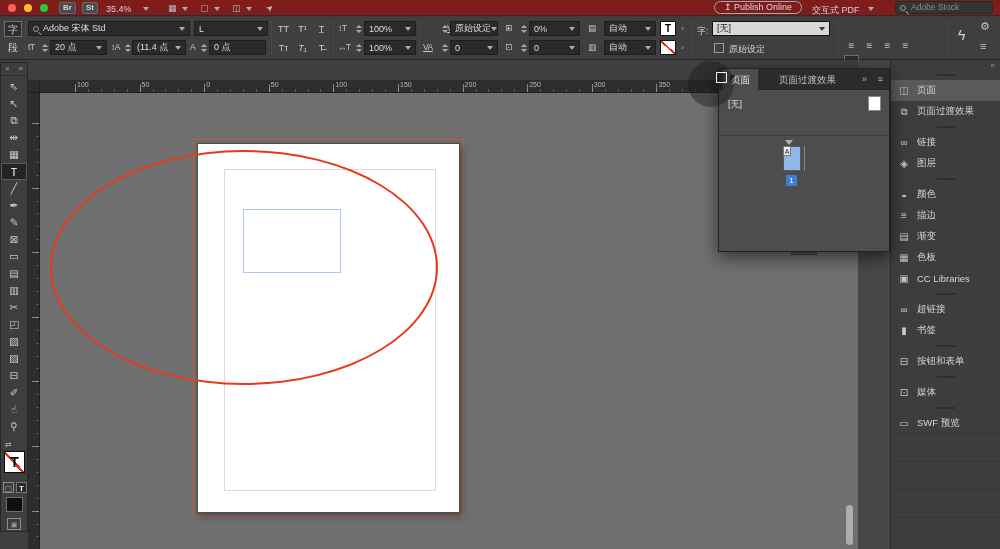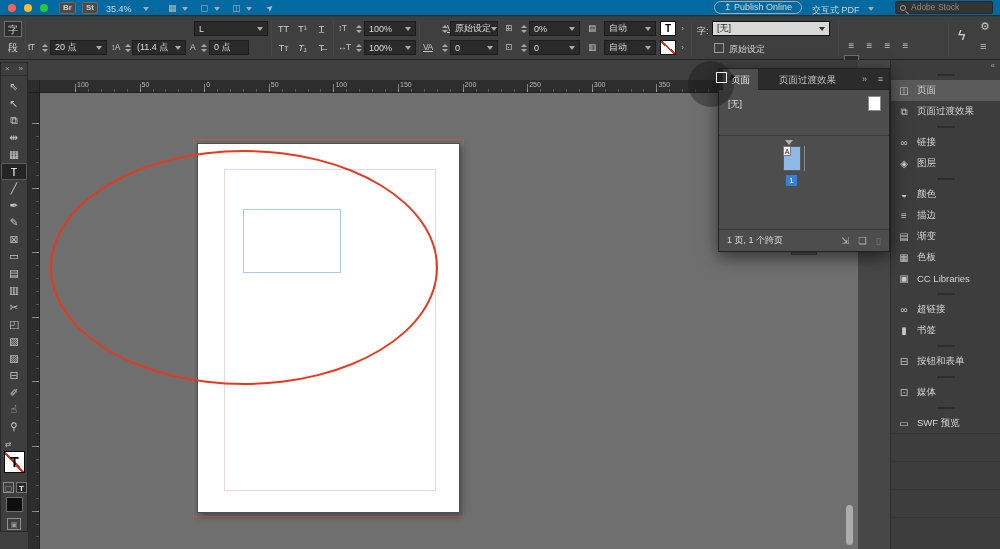--- a/index.html
+++ b/index.html
@@ -1,21 +1,21 @@
 <!DOCTYPE html>
 <html><head>
 <meta charset="utf-8">
 <style>
   * { margin:0; padding:0; box-sizing:border-box; }
   html,body { width:1000px; height:549px; overflow:hidden; background:#3a3a3a;
     font-family:"Liberation Sans","DejaVu Sans",sans-serif; -webkit-font-smoothing:antialiased; }
   #app { position:relative; width:1000px; height:549px; }
 
   
-  .titlebar { position:absolute; left:0; top:0; width:1000px; height:16px; background:#0369a1;
+  .titlebar { position:absolute; left:0; top:0; width:1000px; height:16px; background:#7f1d1d;
     border-bottom:1px solid #2c2c2c; }
   .tl { position:absolute; top:4px; width:8px; height:8px; border-radius:50%; }
   .badge { position:absolute; top:2px; height:12px; padding:0 3px; background:#4a4a4a; border:1px solid #6a6a6a;
     border-radius:2px; color:#cfcfcf; font-size:8px; line-height:10px; font-weight:bold; }
   .tb-text { position:absolute; color:#d4d4d4; font-size:9px; top:4px; }
   .tb-ic { position:absolute; top:3px; color:#b9b9b9; font-size:9px; }
   .caret { display:inline-block; width:0; height:0; border-left:3px solid transparent;
     border-right:3px solid transparent; border-top:4px solid #ababab; vertical-align:middle; }
   .tb-caret { position:absolute; top:7px; }
   .app-title { position:absolute; left:0; right:0; text-align:center; top:4px; color:#c9c9c9; font-size:9px; }
@@ -175,20 +175,25 @@
       <span class="mag" style="left:4px;top:3px;"></span>
       <span>Adobe Stock</span>
     </div>
   </div>
 
   <div class="cpanel">
     <div class="modebtn selected" style="left:4px;top:4px;">字</div>
     <div class="modebtn" style="left:4px;top:23px;">段</div>
     <div class="vdiv" style="left:25px;"></div>
 
+    <div class="cfield" style="left:28px;top:4px;width:162px;">
+      <span class="mag" style="position:relative;left:0;top:0;margin-right:4px;flex:none;"></span>
+      <span>Adobe 宋体 Std</span>
+        <span class="caret"></span>
+    </div>
     <div class="cfield" style="left:194px;top:4px;width:74px;">
       <span>L</span>
         <span class="caret"></span>
     </div>
 
     <span class="cic" style="left:28px;top:23px;">tT</span>
     <span class="stp" style="left:41px;top:23px;">
         <i class="u"></i>
         <i class="d"></i>
       </span>
@@ -203,21 +208,21 @@
       </span>
     <div class="cfield" style="left:132px;top:23px;width:54px;">
       <span>(11.4 点</span>
         <span class="caret"></span>
     </div>
     <span class="cic" style="left:190px;top:23px;">A</span>
     <span class="stp" style="left:200px;top:23px;">
         <i class="u"></i>
         <i class="d"></i>
       </span>
-    <div class="cfield" style="left:209px;top:23px;width:40px;">
+    <div class="cfield" style="left:209px;top:23px;width:57px;">
       <span>0 点</span>
     </div>
     <div class="vdiv" style="left:271px;"></div>
 
     <div class="stybtn" style="left:275px;top:4px;">TT</div>
     <div class="stybtn" style="left:294px;top:4px;">T¹</div>
     <div class="stybtn" style="left:313px;top:4px;">T̲</div>
     <div class="stybtn" style="left:275px;top:23px;">Tт</div>
     <div class="stybtn" style="left:294px;top:23px;font-style:italic;">T₁</div>
     <div class="stybtn" style="left:313px;top:23px;">T̶</div>
@@ -491,28 +496,20 @@
         <span class="mlabel">[无]</span>
         <span class="pageicon" style="right:8px;"></span>
       </div>
       <div class="pdivider"></div>
       <div class="pthumb-tri"></div>
       <div class="pthumb">
         <span class="abadge">A</span>
       </div>
       <div class="pspine"></div>
       <div class="pnum">1</div>
-      <div class="pstatus">
-        <span>1 页, 1 个跨页</span>
-        <span class="pactions">
-          <span>⇲</span>
-          <span>❏</span>
-          <span class="disabled">▯</span>
-        </span>
-      </div>
       <div class="pgrip"></div>
     </div>
 
     <div class="cursor-halo"></div>
     <div class="cursor-square"></div>
     <div class="cursor-arrow"></div>
   </div>
 </div>
 
 </body></html>

